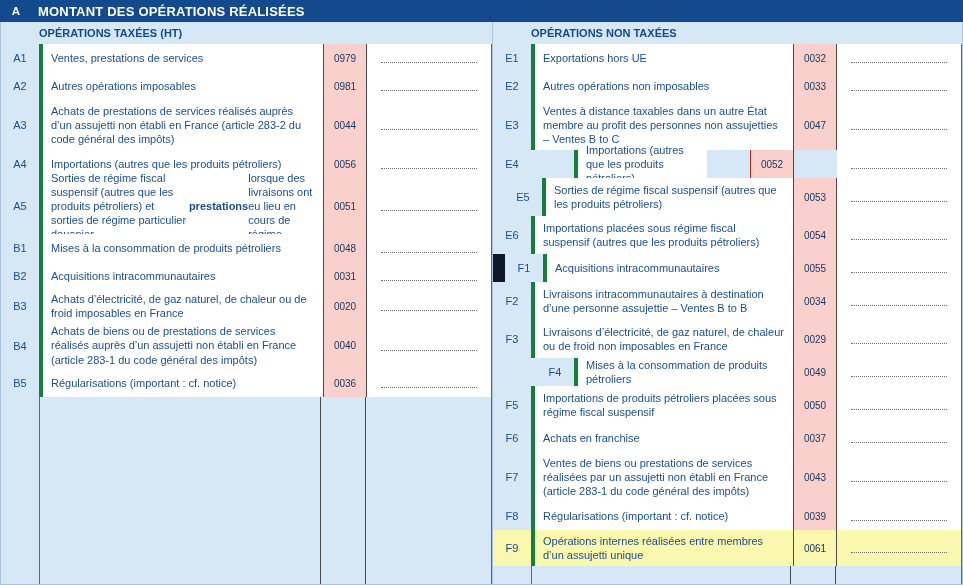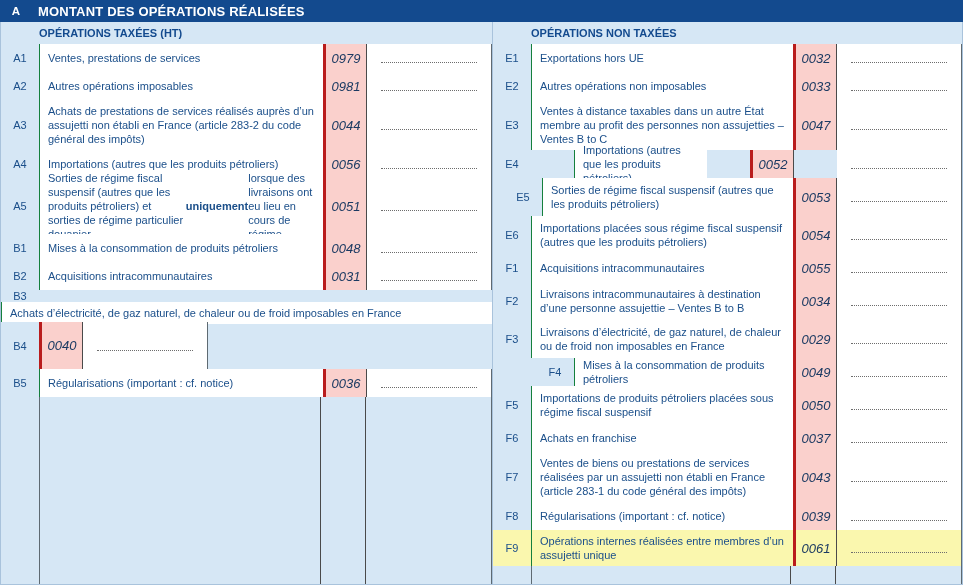--- a/index.html
+++ b/index.html
@@ -93,35 +93,34 @@
   .row .label{
     flex:1;
     background:#ffffff;
     color:#1b4f8a;
     font-size:11px;
     line-height:14.2px;
     padding:4px 8px 4px 8px;
     display:flex;
     align-items:center;
     box-sizing:border-box;
-    border-left:1px solid #15803d;
+    border-left:4px solid #15803d;
   }
   .row .num{
     width:44px;
     min-width:44px;
     background:#fad0cc;
     color:#1b3a62;
-    font-size:13px;
+    font-size:10px;
     display:flex;
     align-items:center;
     justify-content:center;
-    border-left:3px solid #b91c1c;
+    border-left:1px solid #b91c1c;
     border-right:1px solid #4a4a4a;
     box-sizing:border-box;
-    font-style:italic;
   }
   .row .value{
     width:125px;
     min-width:125px;
     background:#ffffff;
     display:flex;
     align-items:center;
     justify-content:center;
     box-sizing:border-box;
     border-right:1px solid #5e6a72;
@@ -197,21 +196,21 @@
           <div class="row" style="height: 28px;">
             <div class="code">A4</div>
             <div class="label">Importations (autres que les produits pétroliers)</div>
             <div class="num">0056</div>
             <div class="value">
               <span class="dots"></span>
             </div>
           </div>
           <div class="row" style="height: 56px;">
             <div class="code">A5</div>
-            <div class="label">Sorties de régime fiscal suspensif (autres que les produits pétroliers) et sorties de régime particulier douanier <span class="bold">uniquement</span> lorsque des livraisons ont eu lieu en cours de régime</div>
+            <div class="label">Sorties de régime fiscal suspensif (autres que les produits pétroliers) et sorties de régime particulier douanier <span class="bold">prestations</span> lorsque des livraisons ont eu lieu en cours de régime</div>
             <div class="num">0051</div>
             <div class="value">
               <span class="dots"></span>
             </div>
           </div>
           <div class="row" style="height: 28px;">
             <div class="code">B1</div>
             <div class="label">Mises à la consommation de produits pétroliers</div>
             <div class="num">0048</div>
             <div class="value">
@@ -219,30 +218,31 @@
             </div>
           </div>
           <div class="row" style="height: 28px;">
             <div class="code">B2</div>
             <div class="label">Acquisitions intracommunautaires</div>
             <div class="num">0031</div>
             <div class="value">
               <span class="dots"></span>
             </div>
           </div>
-          <div class="row" style="height: 32px; flex-direction: column;">
+          <div class="row" style="height: 32px;">
             <div class="code">B3</div>
             <div class="label">Achats d’électricité, de gaz naturel, de chaleur ou de froid imposables en France</div>
             <div class="num">0020</div>
             <div class="value">
               <span class="dots"></span>
             </div>
           </div>
           <div class="row" style="height: 47px;">
             <div class="code">B4</div>
+            <div class="label">Achats de biens ou de prestations de services réalisés auprès d’un assujetti non établi en France (article 283-1 du code général des impôts)</div>
             <div class="num">0040</div>
             <div class="value">
               <span class="dots"></span>
             </div>
           </div>
           <div class="row" style="height: 28px;">
             <div class="code">B5</div>
             <div class="label">Régularisations (important : cf. notice)</div>
             <div class="num">0036</div>
             <div class="value">
@@ -302,21 +302,21 @@
             </div>
           </div>
           <div class="row" style="height: 38px;">
             <div class="code">E6</div>
             <div class="label">Importations placées sous régime fiscal suspensif (autres que les produits pétroliers)</div>
             <div class="num">0054</div>
             <div class="value">
               <span class="dots"></span>
             </div>
           </div>
-          <div class="row" style="height: 28px;">
+          <div class="row" style="height: 28px; margin-left: 12px;">
             <div class="code">F1</div>
             <div class="label">Acquisitions intracommunautaires</div>
             <div class="num">0055</div>
             <div class="value">
               <span class="dots"></span>
             </div>
           </div>
           <div class="row" style="height: 38px;">
             <div class="code">F2</div>
             <div class="label">Livraisons intracommunautaires à destination d’une personne assujettie – Ventes B to B</div>

